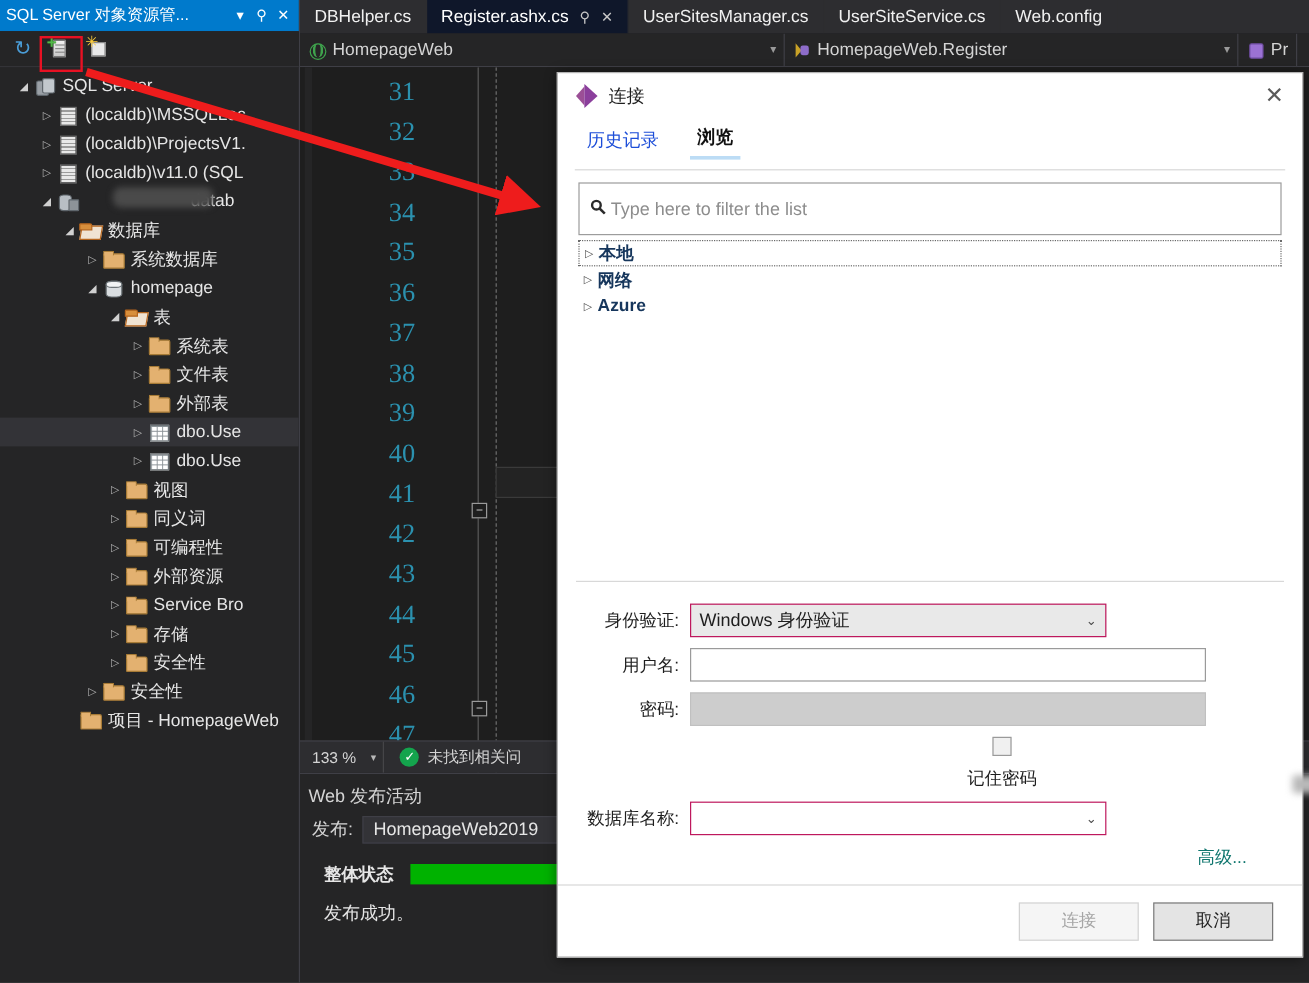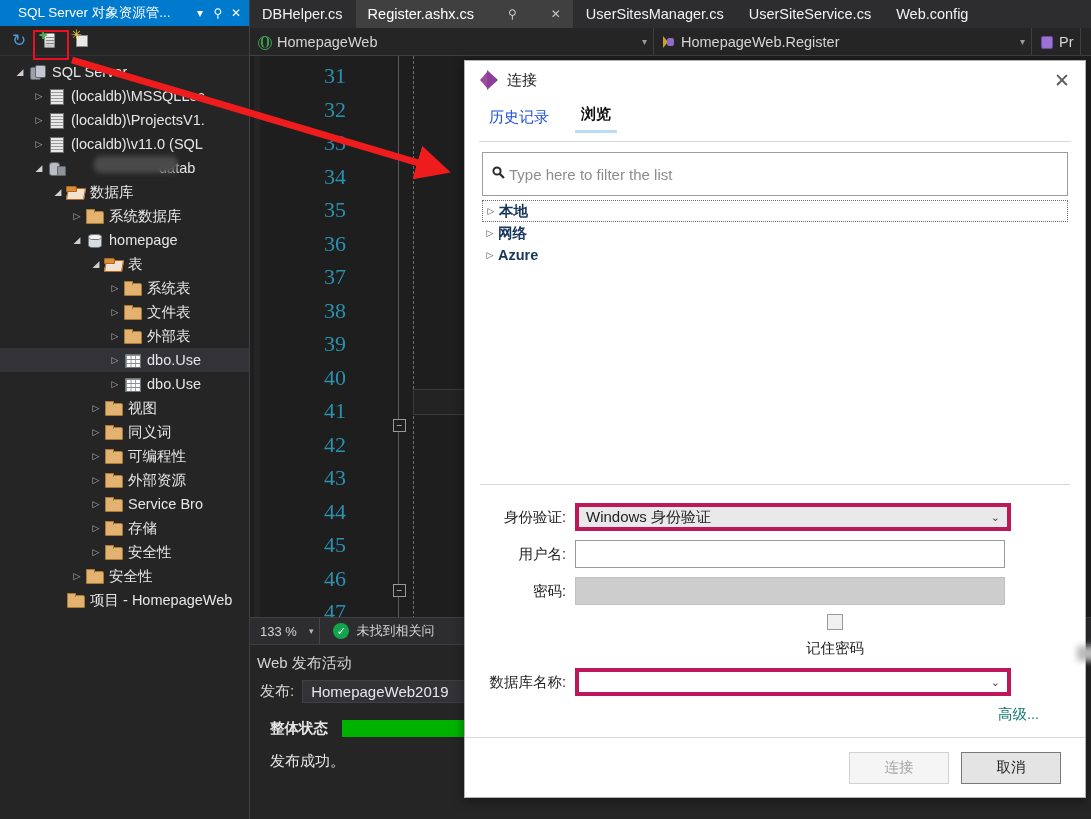--- a/index.html
+++ b/index.html
@@ -12,21 +12,21 @@
     -webkit-font-smoothing:antialiased;
   }
 
   
   #sse-panel{
     position:absolute; left:0; top:0; width:250px; height:819px;
     background:#252526; border-right:1px solid #3f3f46;
   }
   #sse-titlebar{
     height:26px; background:#007acc; color:#ffffff;
-    display:flex; align-items:center; padding:0 4px 0 18px;
+    display:flex; align-items:center; padding:0 4px 0 5px;
     font-size:13.5px; white-space:nowrap;
   }
   #sse-title{ flex:1; overflow:hidden; text-overflow:clip; }
   .tb-btn{ width:18px; text-align:center; font-size:12px; color:#fff; cursor:default; }
   #sse-toolbar{
     height:30px; background:#252526; display:flex; align-items:center;
     padding-left:8px; gap:9px; border-bottom:1px solid #333337;
   }
   .tool-ico{ width:22px; height:22px; position:relative; display:inline-block; }
   .refresh-ico{ color:#4a9cd6; font-size:17px; line-height:22px; text-align:center; }
@@ -129,21 +129,21 @@
   
   #tabstrip{
     position:absolute; left:250px; top:0; right:0; height:28px;
     background:#2d2d30; display:flex; align-items:stretch; font-size:14.5px;
     overflow:hidden;
   }
   .etab{
     display:flex; align-items:center; padding:0 12px; color:#f1f1f1;
     white-space:nowrap; border-right:1px solid #2d2d30;
   }
-  .etab.active{ background:#404040; color:#ffffff;gap:25px; }
+  .etab.active{ background:#0f172a; color:#ffffff; }
   .etab .pin, .etab .x{ margin-left:9px; color:#c8c8c8; font-size:12px; }
   #breadcrumbbar{
     position:absolute; left:250px; top:28px; right:0; height:28px;
     background:#252526; display:flex; align-items:stretch;
     font-size:14.5px; color:#d4d4d4; border-bottom:1px solid #3f3f46; overflow:hidden;
   }
   .crumb{ display:flex; align-items:center; padding:0 6px; border-right:1px solid #3f3f46; }
   .crumb.c1{ width:404px; }
   .crumb.c2{ width:378px; }
   .crumb .cico{ width:16px; height:16px; margin-right:5px; position:relative; flex:0 0 16px; }
@@ -291,21 +291,21 @@
   .flabel{
     width:110px; flex:0 0 110px; text-align:right; padding-right:9px;
     font-size:14.5px; color:#1e1e1e;
   }
   .finput{
     width:430px; height:28px; border:1px solid #9a9a9a; background:#fff;
     font-size:15px; padding:0 7px; font-family:"Liberation Sans",sans-serif; color:#1e1e1e;
     outline:none;
   }
   .fselect{
-    width:436px; height:28px; border:4px solid #be185d; background:#e9e9e9;
+    width:347px; height:28px; border:1px solid #be185d; background:#e9e9e9;
     font-size:15px; padding:0 7px; display:flex; align-items:center;
   }
   .fselect.white{ background:#ffffff; }
   .fselect .val{ flex:1; }
   .fselect .car{ font-size:11px; color:#4a4a4a; }
   .fdisabled{
     width:430px; height:28px; border:1px solid #c0c0c0; background:#cdcdcd;
   }
   #redact-user{
     position:absolute; left:612px; top:585px; width:210px; height:15px;

